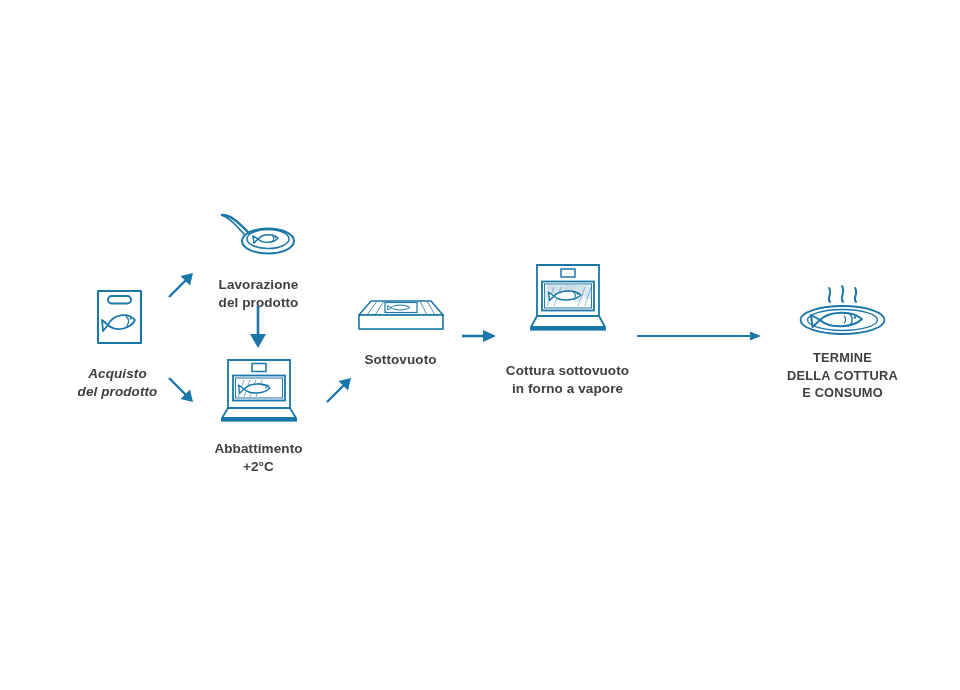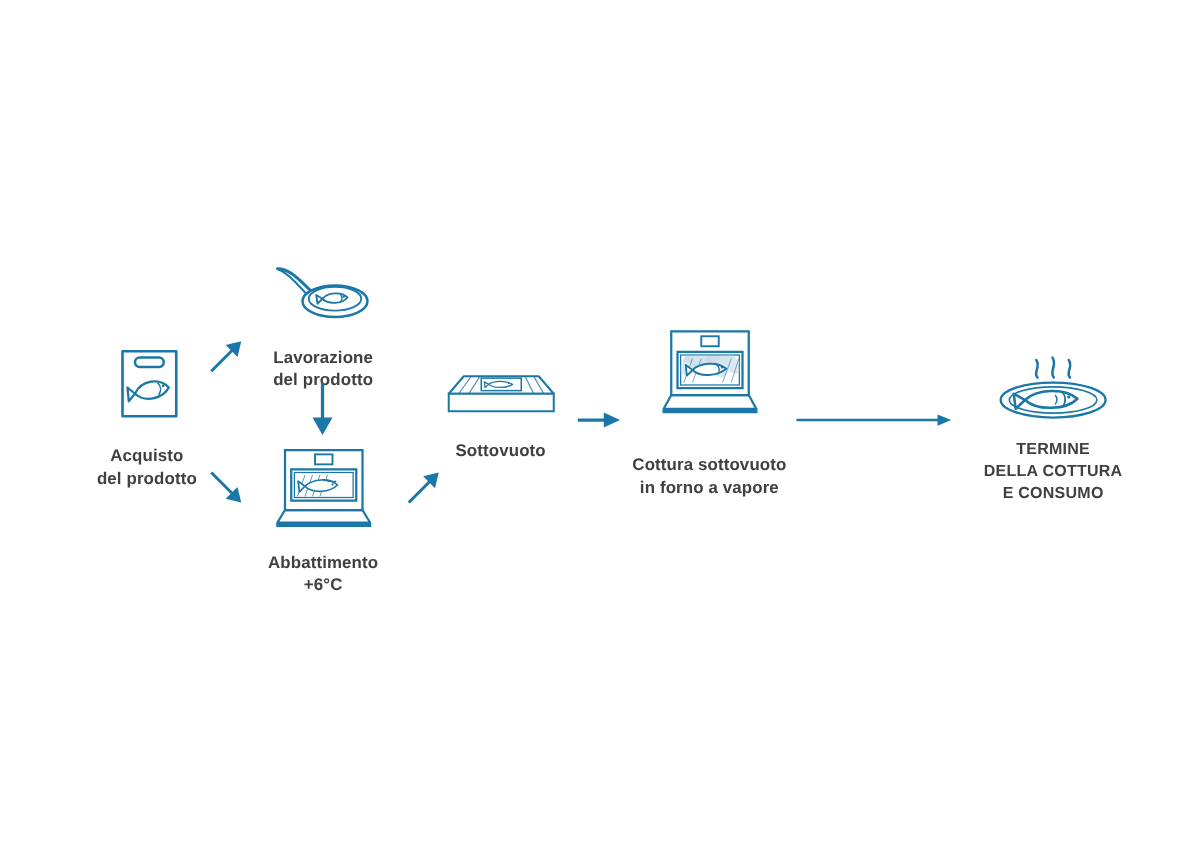--- a/index.html
+++ b/index.html
@@ -44,21 +44,21 @@
   .arrow {
     position: absolute;
   }
   .arrow svg { display: block; }
 </style>
 </head>
 <body>
 
 <div id="diagram">
 
-  <div class="node" style="left:55px; top:275px; width:125px;">
+  <div class="node" style="left:55px; top:285px; width:125px;font-style:italic;">
     <span class="node-icon">
       <svg width="125" height="70" viewBox="0 0 125 70">
         <g transform="translate(40,0)">
 
           <path d="M3 6 L3 58 L46 58 L46 6 Z" fill="none" stroke="#1a77a8" stroke-width="2.1" stroke-linejoin="round"></path>
 
           <rect x="13" y="11" width="23" height="7.5" rx="3.7" ry="3.7" fill="none" stroke="#1a77a8" stroke-width="2"></rect>
 
           <path d="M13 40 C18 29, 33 27, 40 35 C36 43, 22 48, 13 40 Z" fill="none" stroke="#1a77a8" stroke-width="1.8" stroke-linejoin="round"></path>
 
@@ -115,21 +115,21 @@
           <path d="M20 31 L14.5 27 L15.5 35.5 Z" fill="#ffffff" stroke="#1a77a8" stroke-width="1.4" stroke-linejoin="round"></path>
           <path d="M34 25.5 C38 27, 41 28, 45 27" fill="none" stroke="#1a77a8" stroke-width="1.1"></path>
           <circle cx="42" cy="29.5" r="0.9" fill="#1a77a8"></circle>
 
           <path d="M4 50 L66 50 L72 60 L-2 60 Z" fill="none" stroke="#1a77a8" stroke-width="1.8" stroke-linejoin="round"></path>
           <rect x="-3" y="60" width="76" height="3.6" fill="#1a77a8"></rect>
         </g>
       </svg>
     </span>
     <div class="node-label" style="margin-top:8px;">Abbattimento
-+6°C</div>
++2°C</div>
   </div>
 
   <div class="node" style="left:338px; top:292px; width:125px;">
     <span class="node-icon">
       <svg width="125" height="45" viewBox="0 0 125 45">
         <g transform="translate(17,5)">
 
           <path d="M4 18 L16 4 L76 4 L88 18 Z" fill="none" stroke="#1a77a8" stroke-width="1.6" stroke-linejoin="round"></path>
 
           <path d="M12 18 L22 4 M20 18 L29 4 M72 18 L65 4 M80 18 L72 4" fill="none" stroke="#1a77a8" stroke-width="1" opacity="0.8"></path>

